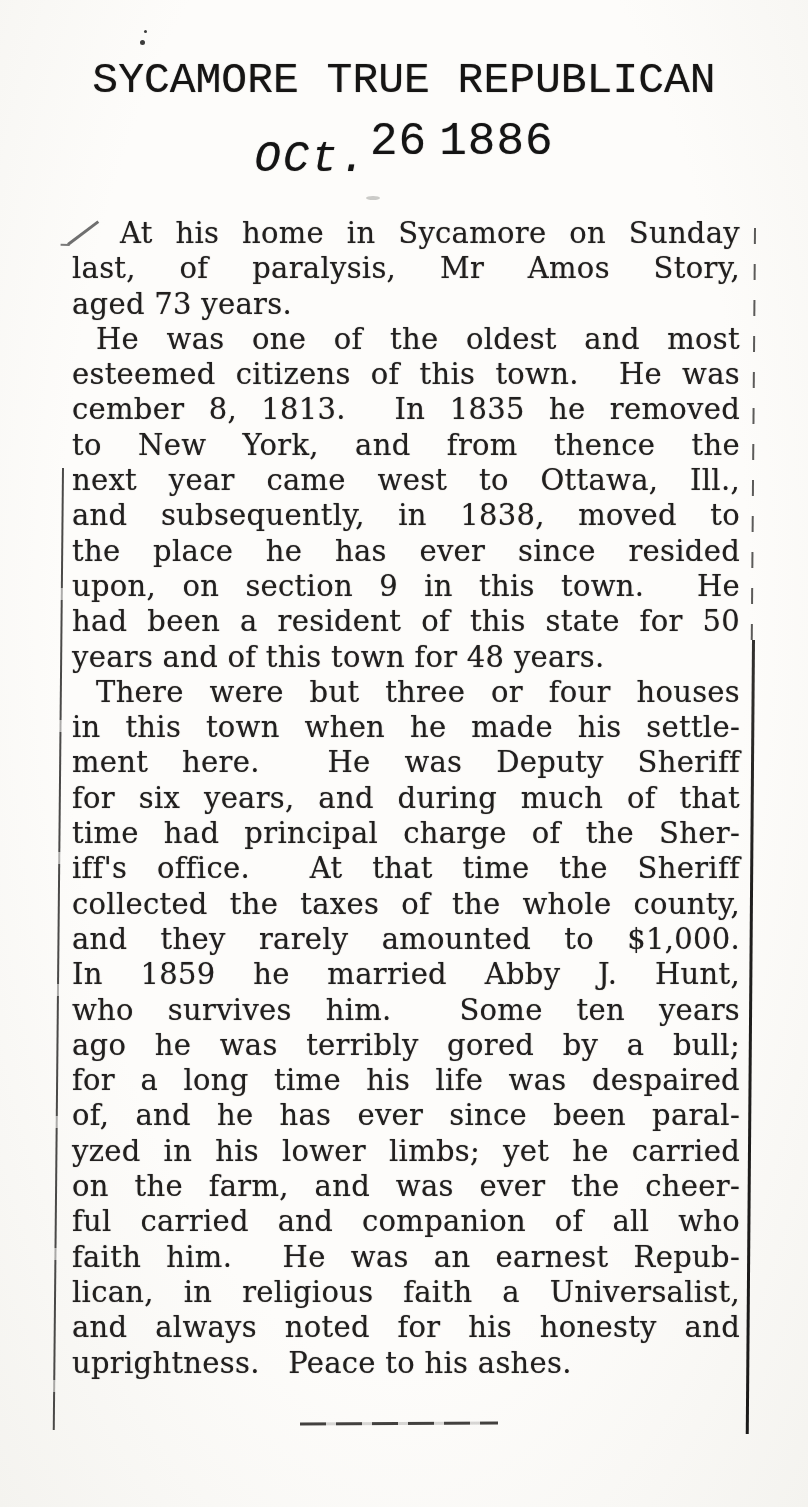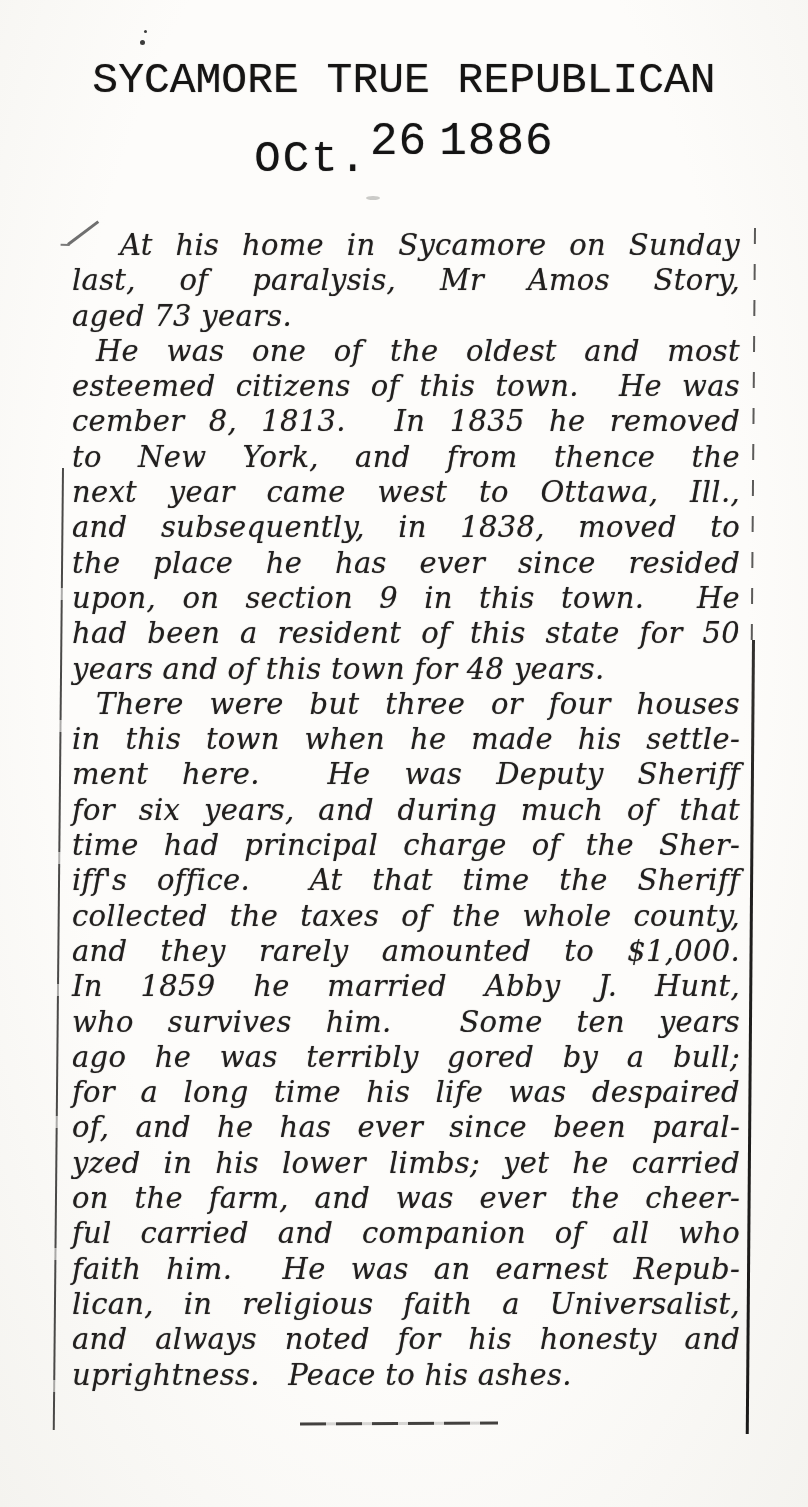--- a/index.html
+++ b/index.html
@@ -35,21 +35,21 @@
   }
   
   .dateline{
     position:absolute;top:116px;left:0;width:808px;
     display:flex;justify-content:center;align-items:flex-start;
     font-family:"Liberation Mono", monospace;
     color:#141414;
     text-shadow:0 0 1px rgba(20,20,20,.55);
     white-space:pre;
   }
-  .date-month{font-size:44px;transform:translateY(18px);display:inline-block;letter-spacing:2px;}
+  .date-month{font-size:44px;transform:translateY(18px);display:inline-block;letter-spacing:2px;font-style:italic;}
   .date-daynum{font-size:46px;display:inline-block;margin-left:2px;letter-spacing:1px;}
   .date-year{font-size:46px;display:inline-block;margin-left:12px;letter-spacing:1px;}
   
   .checkmark{
     position:absolute;left:68px;top:243px;width:38px;height:0;
     border-top:3px solid #4d4d4d;
     transform:rotate(-37deg);transform-origin:left center;
     opacity:.8;
   }
   .checkmark::before{
@@ -70,26 +70,25 @@
       rgba(38,37,36,.75) 0px, rgba(38,37,36,.75) 16px, transparent 16px, transparent 36px);
     transform:rotate(0.45deg);transform-origin:top center;
   }
   .rule-right-bottom{
     position:absolute;left:752px;top:640px;width:3px;height:794px;
     background:linear-gradient(180deg, #33312f 0%, #201f1e 30%, #1b1a19 100%);
     transform:rotate(0.45deg);transform-origin:top center;
   }
   
   .article{
-    position:absolute;left:72px;top:228px;width:668px;
+    position:absolute;left:72px;top:216px;width:668px;
     font-size:29px;
     color:#211f1e;
     text-shadow:0 0 1px rgba(33,31,30,.55);
     letter-spacing:0.3px;
-    font-style:italic;
   }
   .ln{
     height:35.3px;line-height:35.3px;
     text-align:justify;
     -moz-text-align-last:justify;
     text-align-last:justify;
     white-space:pre-wrap;
     overflow:visible;
   }
   .ln.last{

